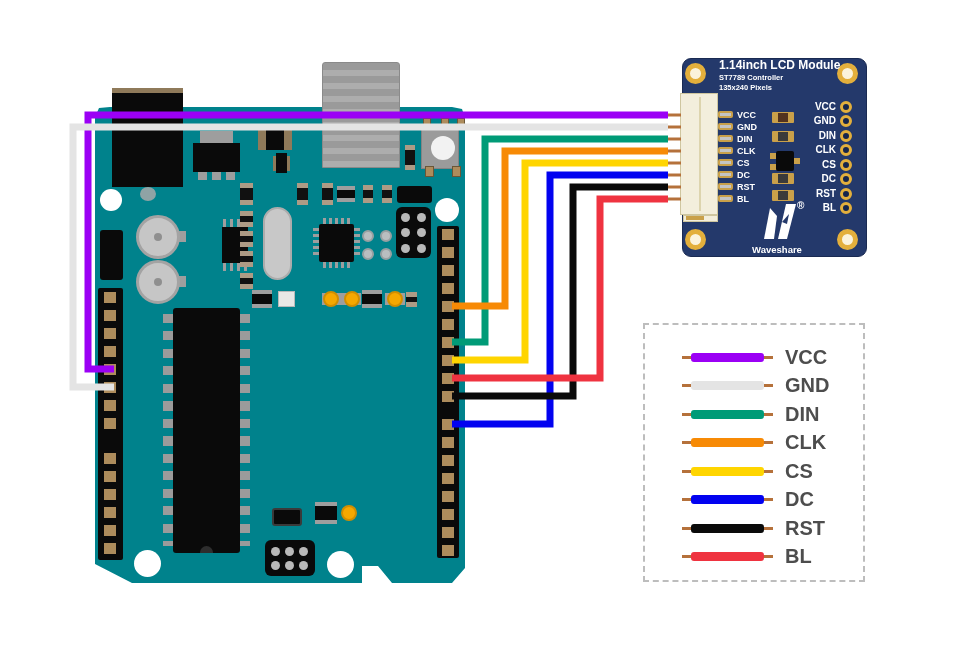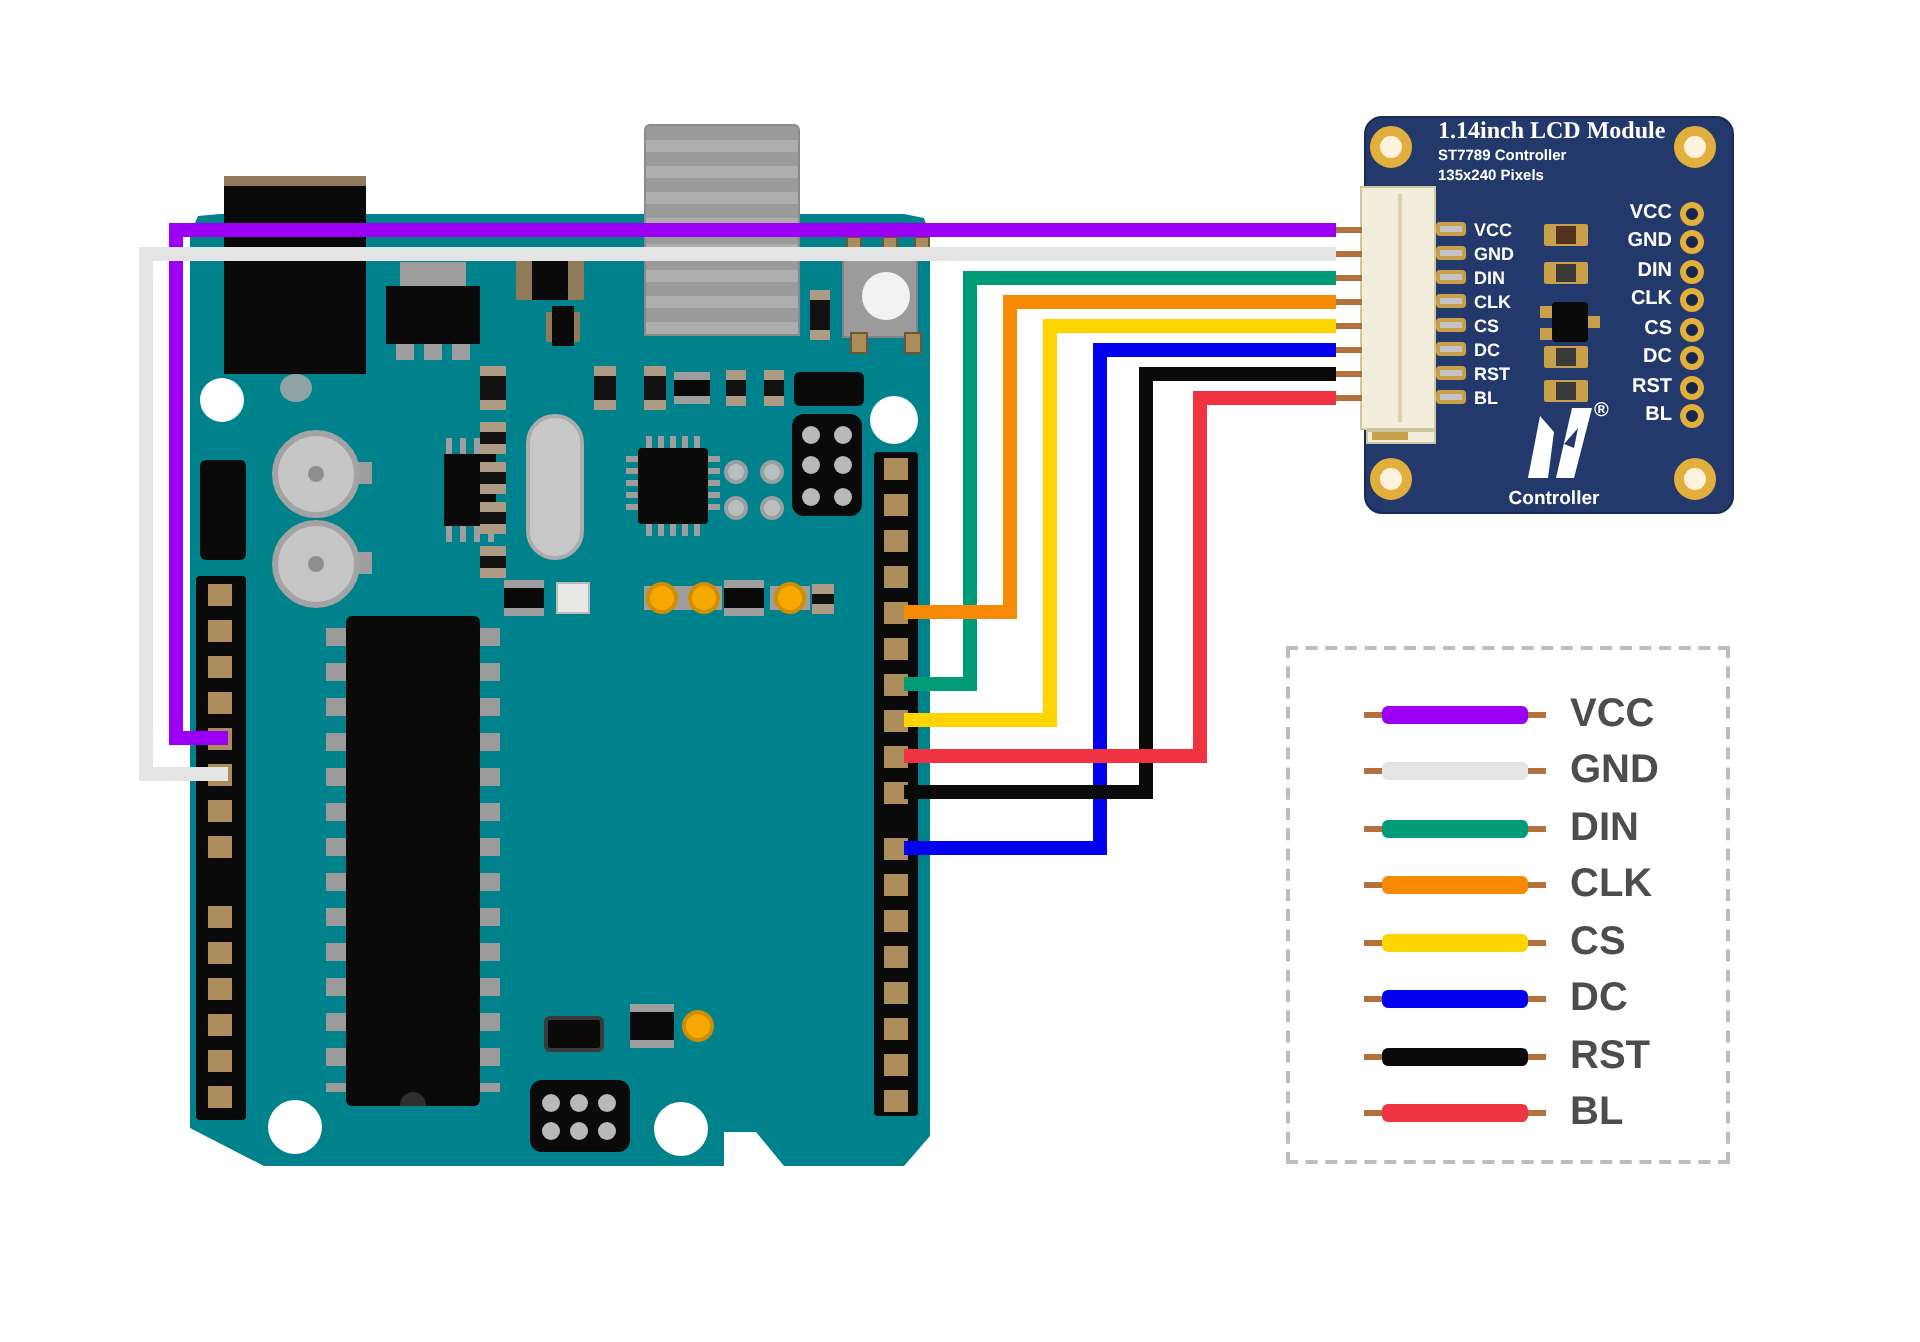--- a/index.html
+++ b/index.html
@@ -174,21 +174,21 @@
   </div>
 
   <div>
     <div class="abs lcd-body"></div>
 
     <div class="abs goldhole" style="left:685px;top:63px;"></div>
     <div class="abs goldhole" style="left:837px;top:63px;"></div>
     <div class="abs goldhole" style="left:685px;top:229px;"></div>
     <div class="abs goldhole" style="left:837px;top:229px;"></div>
 
-    <div class="abs lcdtxt" style="left:719px;top:58px;font-size:12px;font-family:Liberation Serif, serif;">1.14inch LCD Module</div>
+    <div class="abs lcdtxt" style="left:719px;top:58px;font-size:12px;">1.14inch LCD Module</div>
     <div class="abs lcdtxt" style="left:719px;top:73px;font-size:7.5px;">ST7789 Controller</div>
     <div class="abs lcdtxt" style="left:719px;top:83px;font-size:7.5px;">135x240 Pixels</div>
 
     <div class="abs conn-body"></div>
     <div class="abs conn-line"></div>
     <div class="abs conn-tab"></div>
     <div class="abs conn-gold"></div>
 
     <div class="abs goldpin" style="left:718px;top:111px;"></div>
     <div class="abs goldpin" style="left:718px;top:123px;"></div>
@@ -241,21 +241,21 @@
     <div class="abs lcdres" style="left:772px;top:190px;">
         <i></i>
       </div>
 
     <svg width="46" height="42" style="left:758px;top:202px;">
       <path d="M6 37 L12 6 L19 14 L16 37 Z" fill="#ffffff"></path>
       <path d="M20 37 L28 2 L38 2 L29 37 Z" fill="#ffffff"></path>
       <path d="M24 20 L31 12 L29 22 Z" fill="#24396B"></path>
     </svg>
     <div class="abs lcdtxt" style="left:797px;top:200px;font-size:10px;">®</div>
-    <div class="abs lcdtxt" style="left:737px;top:244px;width:80px;text-align:center;font-size:9.5px;">Controller</div>
+    <div class="abs lcdtxt" style="left:737px;top:244px;width:80px;text-align:center;font-size:9.5px;">Waveshare</div>
   </div>
 
   <svg width="960" height="671" style="left:0;top:0;">
 
     <g stroke="#B5713B" stroke-width="3">
       <line x1="664" y1="115" x2="681" y2="115"></line>
       <line x1="664" y1="127" x2="681" y2="127"></line>
       <line x1="664" y1="139" x2="681" y2="139"></line>
       <line x1="664" y1="151" x2="681" y2="151"></line>
       <line x1="664" y1="163" x2="681" y2="163"></line>

